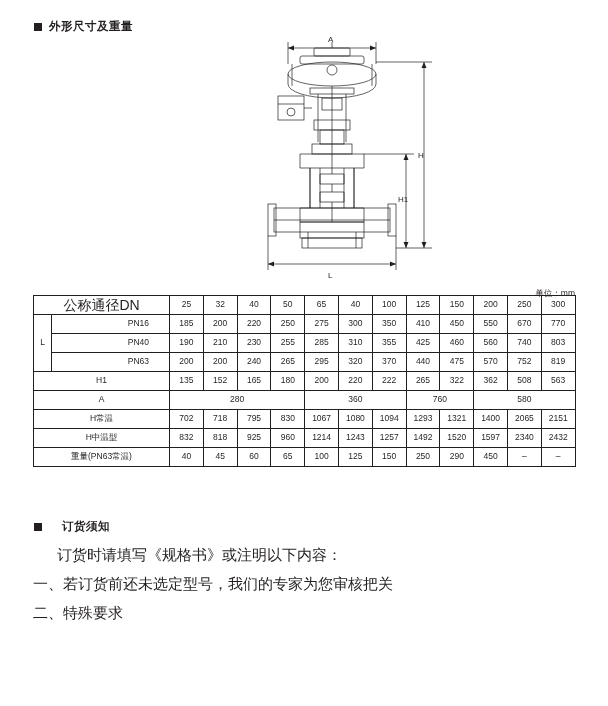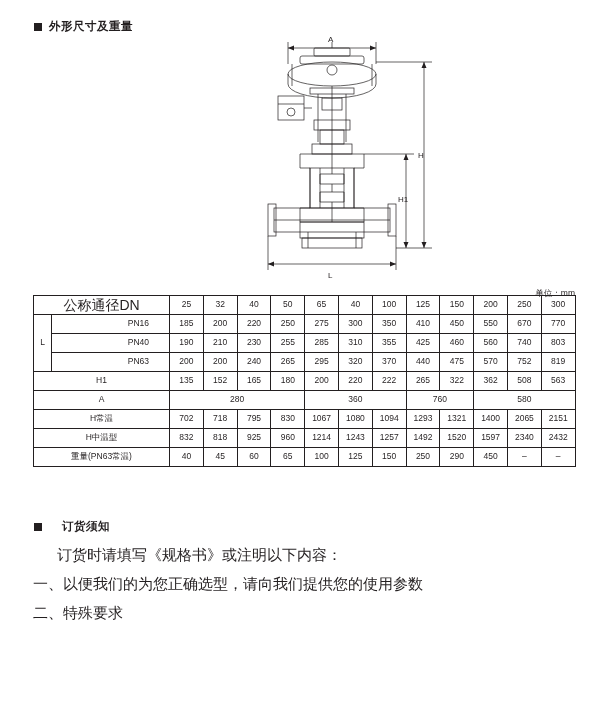--- a/index.html
+++ b/index.html
@@ -341,17 +341,17 @@
     </table>
   </div>
 
   <div class="section-head" id="head2">
     <span class="bullet"></span>
     <span>订货须知</span>
   </div>
 
   <div class="notice">
     <p class="indent2">订货时请填写《规格书》或注明以下内容：</p>
-    <p>一、以便我们的为您正确选型，请向我们提供您的使用参数</p>
+    <p>一、若订货前还未选定型号，我们的专家为您审核把关</p>
     <p>二、特殊要求</p>
   </div>
 
 </div>
 
 </body></html>

